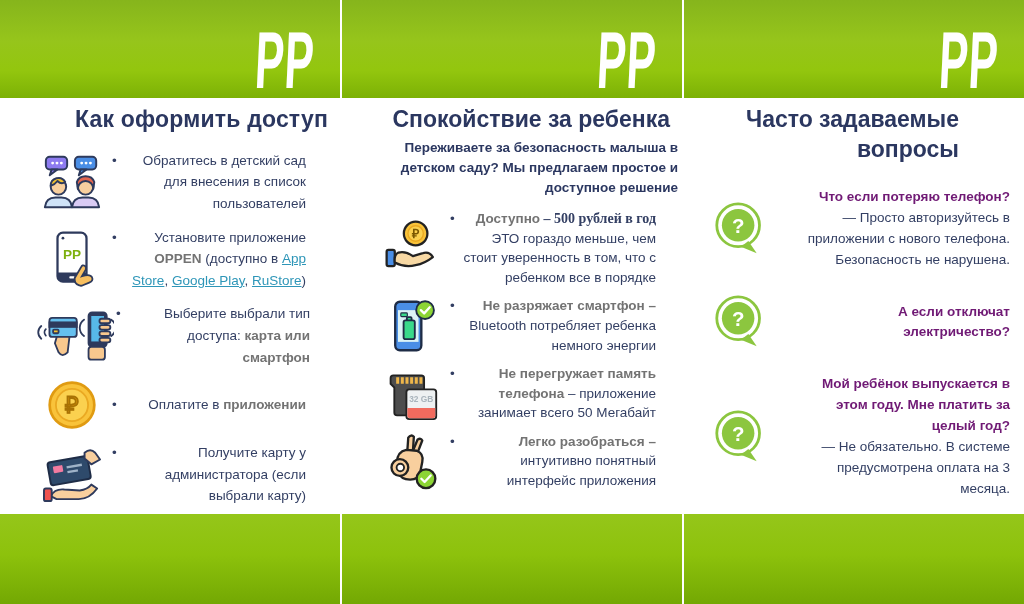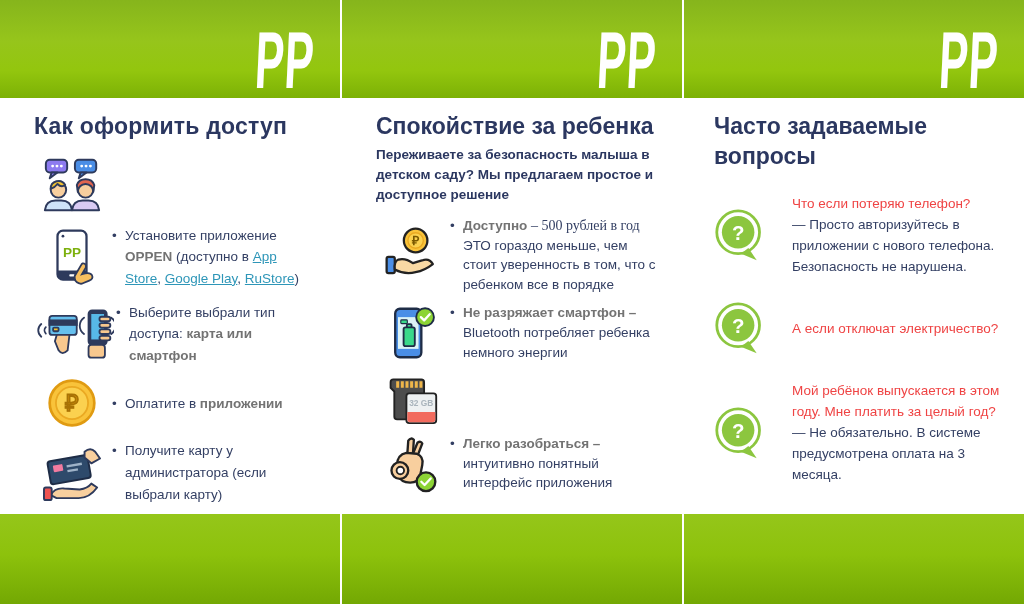--- a/index.html
+++ b/index.html
@@ -2,43 +2,43 @@
 <html><head>
 <meta charset="utf-8">
 <style>
   * { box-sizing: border-box; }
   html,body { margin:0; padding:0; background:#ffffff; font-family:"Liberation Sans",sans-serif; }
   .page { width:1024px; height:604px; display:grid; grid-template-columns:340px 340px 340px; column-gap:2px; background:#ffffff; overflow:hidden; }
   .panel { display:flex; flex-direction:column; height:604px; background:#ffffff; }
   .hdr { height:98px; flex:0 0 98px; background:linear-gradient(180deg,#86b51c 0%,#96c51b 42%,#93c60e 72%,#7cb105 100%); display:flex; justify-content:flex-end; align-items:flex-start; overflow:hidden; }
   .logo { color:#ffffff; font-weight:bold; font-size:70px; line-height:1; margin:20px 24px 0 0; letter-spacing:1px; transform:scale(.62,1.15) skewX(-5deg); transform-origin:100% 0; }
   .ftr { height:90px; flex:0 0 90px; background:linear-gradient(180deg,#95c61a 0%,#8dc20c 45%,#73a803 100%); margin-top:auto; }
-  .content { flex:1 1 auto; overflow:hidden; padding:14px 12px 0 34px; }
+  .content { flex:1 1 auto; overflow:hidden; padding:7px 12px 0 34px;text-align:right; }
   .title { color:#2b3760; font-size:23px; font-weight:bold; letter-spacing:.2px; line-height:1.25; margin:0; }
   .rows { margin-top:16px; }
   .row { display:flex; align-items:center; }
   .p1 .row { margin-bottom:12px; }
   .p2 .row { margin-bottom:9px; }
   .icon-col { flex:0 0 76px; display:flex; justify-content:center; }
   .p2 .icon-col { flex:0 0 72px; }
   .bullet { position:relative; padding-left:15px; color:#333f63; font-size:13.5px; }
   .p1 .bullet { line-height:1.6; width:196px; }
   .p2 .bullet { line-height:1.45; width:208px; }
   .bullet::before { content:"\2022"; position:absolute; left:2px; top:0; color:#333f63; }
   .bullet b { color:#737373; }
   .lnk { color:#2e96b8; text-decoration:underline; cursor:pointer; }
-  .serif { font-family:"Liberation Serif",serif; font-size:14px; }
+  .serif { font-family:"Liberation Serif",serif; font-size:14px;font-weight:bold; }
   .intro { color:#2b3760; font-weight:bold; font-size:13.5px; line-height:1.5; width:302px; margin:4px 0 10px 0; }
   .p2 .title, .p3 .title { letter-spacing:0; }
   .p3 .content { padding-left:30px; }
   .p3 .title { width:245px; line-height:1.3; }
   .faq { display:flex; align-items:center; margin-bottom:24px; }
   .faq-icon-col { flex:0 0 52px; margin-right:26px; display:flex; justify-content:center; }
   .faq-txt { width:218px; font-size:13.5px; line-height:1.55; color:#333f63; }
-  .faq-q { font-weight:normal; color:#ef4444; }
+  .faq-q { font-weight:bold; color:#701a75; }
   .p3 .rows { margin-top:22px; }
   svg text { font-family:"Liberation Sans",sans-serif; }
 </style>
 </head>
 <body>
 
 <div class="page">
 
   <div class="panel p1">
     <div class="hdr">
@@ -66,20 +66,23 @@
               </g>
               <g stroke="#2e3a5c" stroke-width="2" stroke-linejoin="round">
                 <path d="M4 54 q1 -10 11 -10 h6 q10 0 11 10 z" fill="#cfe3f8"></path>
                 <circle cx="18" cy="33" r="8" fill="#f8cf9e"></circle>
                 <path d="M10 32 a8 8 0 0 1 15 -4 q-4 3 -8 -1 q-3 4 -7 5 z" fill="#f2c230"></path>
                 <path d="M32 54 q1 -10 11 -10 h6 q10 0 11 10 z" fill="#d9cbf4"></path>
                 <circle cx="46" cy="33" r="8" fill="#f8cf9e"></circle>
                 <path d="M38 35 a8 8 0 0 1 16 0 l1 -7 q-2 -6 -9 -6 q-7 0 -9 6 l1 7 z" fill="#e2654f"></path>
               </g>
             </svg>
+          </div>
+          <div class="bullet">
+            <span>Обратитесь в детский сад для внесения в список пользователей</span>
           </div>
         </div>
         <div class="row">
           <div class="icon-col">
             <svg width="58" height="60" viewBox="0 0 64 62">
               <rect x="16" y="2" width="32" height="54" rx="6" fill="#ffffff" stroke="#2e3a5c" stroke-width="2.5"></rect>
               <path d="M16 46 h32 v4 a6 6 0 0 1 -6 6 h-20 a6 6 0 0 1 -6 -6 z" fill="#2e3a5c"></path>
               <rect x="29" y="50" width="6" height="2.5" rx="1" fill="#ffffff"></rect>
               <circle cx="22" cy="8" r="1.5" fill="#2e3a5c"></circle>
               <text x="32" y="31" font-size="15" font-weight="bold" fill="#7db00e" text-anchor="middle">PP</text>
@@ -198,20 +201,23 @@
                   <rect x="18" y="11" width="3.2" height="7"></rect>
                   <rect x="23" y="11" width="3.2" height="7"></rect>
                   <rect x="28" y="11" width="3.2" height="7"></rect>
                   <rect x="33" y="11" width="3.2" height="7"></rect>
                   <rect x="38" y="11" width="3.2" height="7"></rect>
               </g>
               <rect x="24" y="24" width="32" height="32" rx="3" fill="#eef1f2" stroke="#222222" stroke-width="2"></rect>
               <path d="M25 44 h30 v8 a3 3 0 0 1 -3 3 h-24 a3 3 0 0 1 -3 -3 z" fill="#f26b5e"></path>
               <text x="40" y="38" font-size="9" font-weight="bold" fill="#a9b4bc" text-anchor="middle">32 GB</text>
             </svg>
+          </div>
+          <div class="bullet">
+            <b>Не перегружает память телефона</b><span> – приложение занимает всего 50 Мегабайт</span>
           </div>
         </div>
         <div class="row">
           <div class="icon-col">
             <svg width="56" height="58" viewBox="0 0 60 62">
               <path d="M26 6 q3 -4 6 -1 l-1 15 h-6 z" fill="#f8cf9e" stroke="#222222" stroke-width="2.5" stroke-linejoin="round"></path>
               <path d="M36 8 q3.5 -2 5 1 l-5 13 -5 -2 z" fill="#f8cf9e" stroke="#222222" stroke-width="2.5" stroke-linejoin="round"></path>
               <path d="M14 32 q0 -11 10 -13 l11 1 q8 3 6 12 l-2 10 q-2 9 -11 9 q-10 0 -13 -8 z" fill="#f8cf9e" stroke="#222222" stroke-width="2.5" stroke-linejoin="round"></path>
               <circle cx="17" cy="38" r="9" fill="#f8cf9e" stroke="#222222" stroke-width="2.5"></circle>
               <circle cx="17.5" cy="38" r="4" fill="#ffffff" stroke="#222222" stroke-width="2"></circle>

